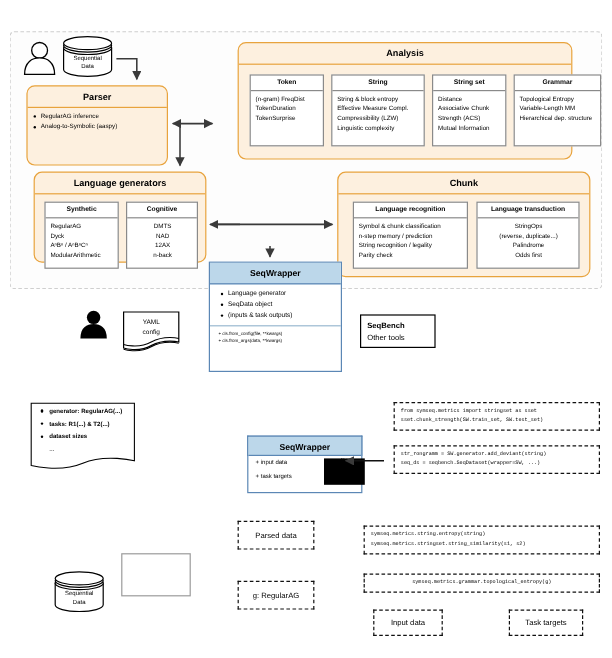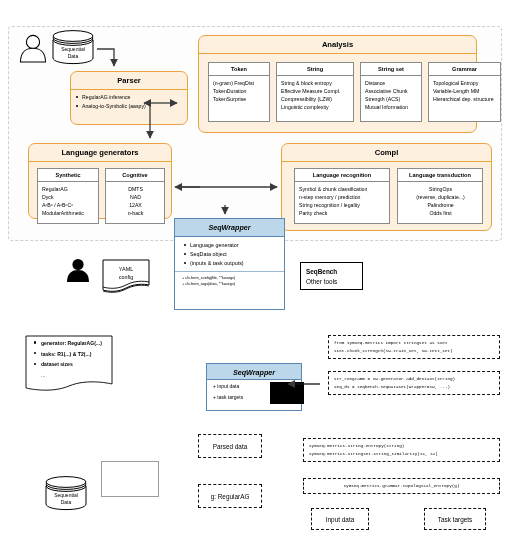--- a/index.html
+++ b/index.html
@@ -51,21 +51,21 @@
   ul.bul li { position:relative; line-height:1.75; white-space:nowrap; }
   ul.bul li::before {
     content:""; position:absolute; left:-6px; top:3.2px;
     width:2px; height:2px; background:#000; border-radius:50%;
   }
 
   
   .sw { position:absolute; background:#fff; border:1px solid #5b87b5; }
   .sw .swhead {
     background:#bcd7ea; border-bottom:1px solid #5b87b5;
-    text-align:center; font-weight:bold; font-size:7.2px; padding:4px 0;font-style:italic;
+    text-align:center; font-weight:bold; font-size:7.2px; padding:4px 0;
   }
   .sw .swbody { padding:4px 5px 3px; }
   .sw .swbody ul { margin:0; padding:0 0 0 10px; list-style:none; }
   .sw .swbody ul li { position:relative; line-height:1.65; font-size:5.4px; }
   .sw .swbody ul li::before {
     content:""; position:absolute; left:-6px; top:3px;
     width:2px; height:2px; background:#000; border-radius:50%;
   }
   .sw .swmeth { border-top:1px solid #9ab8d0; padding:3px 5px 4px 7px; }
   .sw .swmeth div { font-size:3.8px; line-height:1.7; white-space:nowrap; }
@@ -123,21 +123,21 @@
     <ellipse cx="24" cy="7" rx="20" ry="5.4" fill="#fff" stroke="#000" stroke-width="1"></ellipse>
     <ellipse cx="24" cy="5" rx="20" ry="5.4" fill="#fff" stroke="#000" stroke-width="1"></ellipse>
     <ellipse cx="24" cy="3" rx="20" ry="5.4" fill="#fff" stroke="#000" stroke-width="1"></ellipse>
   </svg>
   <div class="cyl-label" style="top:13px;">
     <span>Sequential</span><br>
     <span>Data</span>
   </div>
 </div>
 
-<div class="group withline" style="left:22px; top:71px; width:118px; height:54px;margin-left:48px;">
+<div class="group withline" style="left:22px; top:71px; width:118px; height:67px;">
   <div class="ghead">Parser</div>
   <ul class="bul">
     <li>RegularAG inference</li>
     <li>Analog-to-Symbolic (aaspy)</li>
   </ul>
 </div>
 
 <div class="group withline" style="left:182px; top:35px; width:279px; height:98px;margin-left:16px;">
   <div class="ghead">Analysis</div>
 
@@ -198,21 +198,21 @@
     <div class="cbody ctr">
       <div>DMTS</div>
       <div>NAD</div>
       <div>12AX</div>
       <div>n-back</div>
     </div>
   </div>
 </div>
 
 <div class="group withline" style="left:281px; top:143px; width:211px; height:88px;">
-  <div class="ghead">Compl</div>
+  <div class="ghead">Chunk</div>
 
   <div class="card" style="left:12px; top:24px; width:96px; height:56px;">
     <div class="chead">Language recognition</div>
     <div class="cbody">
       <div>Symbol &amp; chunk classification</div>
       <div>n-step memory / prediction</div>
       <div>String recognition / legality</div>
       <div>Parity check</div>
     </div>
   </div>

